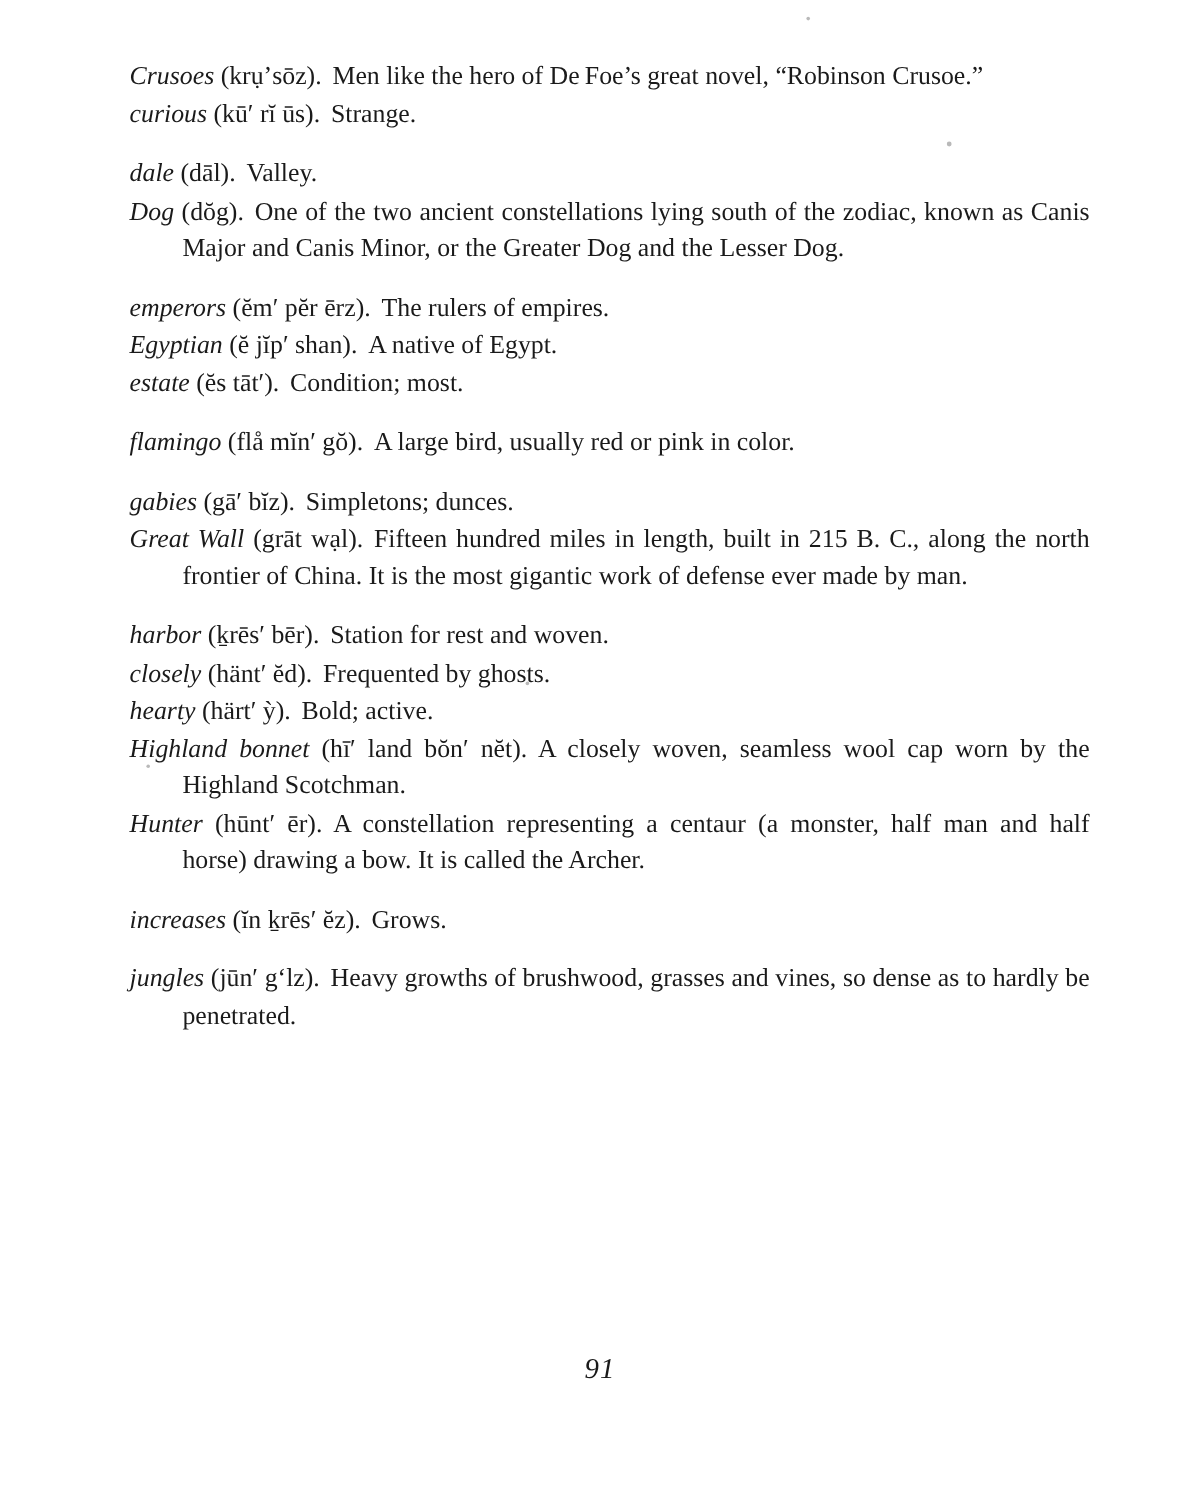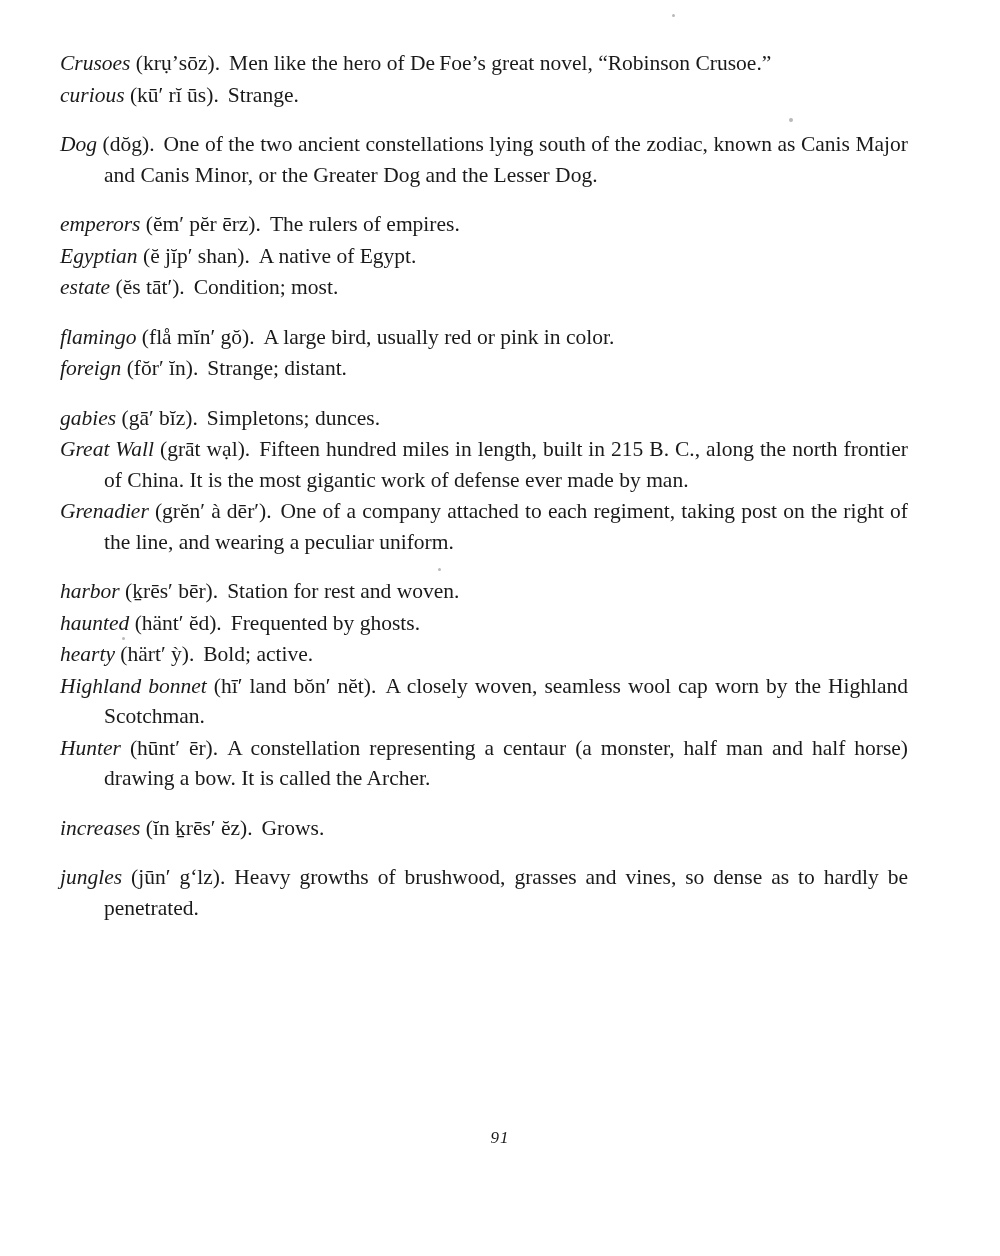--- a/index.html
+++ b/index.html
@@ -13,21 +13,21 @@
     position: relative;
     font-family: "Liberation Serif", serif;
     color: #1a1a1a;
   }
   .page {
     position: absolute;
     left: 0; top: 0;
     width: 1000px;
     height: 1256px;
     box-sizing: border-box;
-    padding: 48px 92px 0 60px;
+    padding: 48px 92px 0 108px;
   }
   .glossary {
     font-size: 21.5px;
     line-height: 1.42;
   }
   .group {
     margin-bottom: 19px;
   }
   .group:last-of-type {
     margin-bottom: 0;
@@ -49,21 +49,21 @@
     display: inline-block;
     width: 9px;
   }
   .folio {
     position: absolute;
     left: 0;
     right: 0;
     top: 1128px;
     text-align: center;
     font-style: italic;
-    font-size: 17px;
+    font-size: 24px;
     letter-spacing: 1px;
   }
   .speck {
     position: absolute;
     background: #b9b9b9;
     border-radius: 50%;
   }
   .speck.s1 { left: 672px; top: 14px; width: 3px; height: 3px; }
   .speck.s2 { left: 789px; top: 118px; width: 4px; height: 4px; }
   .speck.s3 { left: 122px; top: 637px; width: 3px; height: 3px; }
@@ -78,39 +78,38 @@
   <div class="speck s2"></div>
   <div class="speck s3"></div>
   <div class="speck s4"></div>
 
   <div class="glossary" id="glossary">
       <div class="group">
         <p class="entry"><span class="hw">Crusoes</span> <span class="pron">(krụʼsōz).</span><span class="gap"></span><span class="def">Men like the hero of De Foe’s great novel, “Robinson Crusoe.”</span></p>
         <p class="entry"><span class="hw">curious</span> <span class="pron">(kūʹ rĭ ūs).</span><span class="gap"></span><span class="def">Strange.</span></p>
       </div>
       <div class="group">
+        <p class="entry"><span class="hw">dale</span> <span class="pron">(dāl).</span><span class="gap"></span><span class="def">Valley.</span></p>
         <p class="entry"><span class="hw">Dog</span> <span class="pron">(dŏg).</span><span class="gap"></span><span class="def">One of the two ancient constellations lying south of the zodiac, known as Canis Major and Canis Minor, or the Greater Dog and the Lesser Dog.</span></p>
       </div>
       <div class="group">
         <p class="entry"><span class="hw">emperors</span> <span class="pron">(ĕmʹ pĕr ērz).</span><span class="gap"></span><span class="def">The rulers of empires.</span></p>
         <p class="entry"><span class="hw">Egyptian</span> <span class="pron">(ĕ jĭpʹ shan).</span><span class="gap"></span><span class="def">A native of Egypt.</span></p>
         <p class="entry"><span class="hw">estate</span> <span class="pron">(ĕs tātʹ).</span><span class="gap"></span><span class="def">Condition; most.</span></p>
       </div>
       <div class="group">
         <p class="entry"><span class="hw">flamingo</span> <span class="pron">(flå mĭnʹ gŏ).</span><span class="gap"></span><span class="def">A large bird, usually red or pink in color.</span></p>
-        <p class="entry"><span class="hw">foreign</span> <span class="pron">(fŏrʹ ĭn).</span><span class="gap"></span><span class="def">Strange; distant.</span></p>
       </div>
       <div class="group">
         <p class="entry"><span class="hw">gabies</span> <span class="pron">(gāʹ bĭz).</span><span class="gap"></span><span class="def">Simpletons; dunces.</span></p>
         <p class="entry"><span class="hw">Great Wall</span> <span class="pron">(grāt wạl).</span><span class="gap"></span><span class="def">Fifteen hundred miles in length, built in 215 B. C., along the north frontier of China. It is the most gigantic work of defense ever made by man.</span></p>
-        <p class="entry"><span class="hw">Grenadier</span> <span class="pron">(grĕnʹ à dērʹ).</span><span class="gap"></span><span class="def">One of a company attached to each regiment, taking post on the right of the line, and wearing a peculiar uniform.</span></p>
       </div>
       <div class="group">
         <p class="entry"><span class="hw">harbor</span> <span class="pron">(ḵrēsʹ bēr).</span><span class="gap"></span><span class="def">Station for rest and woven.</span></p>
-        <p class="entry"><span class="hw">haunted</span> <span class="pron">(häntʹ ĕd).</span><span class="gap"></span><span class="def">Frequented by ghosts.</span></p>
+        <p class="entry"><span class="hw">closely</span> <span class="pron">(häntʹ ĕd).</span><span class="gap"></span><span class="def">Frequented by ghosts.</span></p>
         <p class="entry"><span class="hw">hearty</span> <span class="pron">(härtʹ ỳ).</span><span class="gap"></span><span class="def">Bold; active.</span></p>
         <p class="entry"><span class="hw">Highland bonnet</span> <span class="pron">(hīʹ land bŏnʹ nĕt).</span><span class="gap"></span><span class="def">A closely woven, seamless wool cap worn by the Highland Scotchman.</span></p>
         <p class="entry"><span class="hw">Hunter</span> <span class="pron">(hūntʹ ēr).</span><span class="gap"></span><span class="def">A constellation representing a centaur (a monster, half man and half horse) drawing a bow. It is called the Archer.</span></p>
       </div>
       <div class="group">
         <p class="entry"><span class="hw">increases</span> <span class="pron">(ĭn ḵrēsʹ ĕz).</span><span class="gap"></span><span class="def">Grows.</span></p>
       </div>
       <div class="group">
         <p class="entry"><span class="hw">jungles</span> <span class="pron">(jūnʹ gʻlz).</span><span class="gap"></span><span class="def">Heavy growths of brushwood, grasses and vines, so dense as to hardly be penetrated.</span></p>
       </div>

